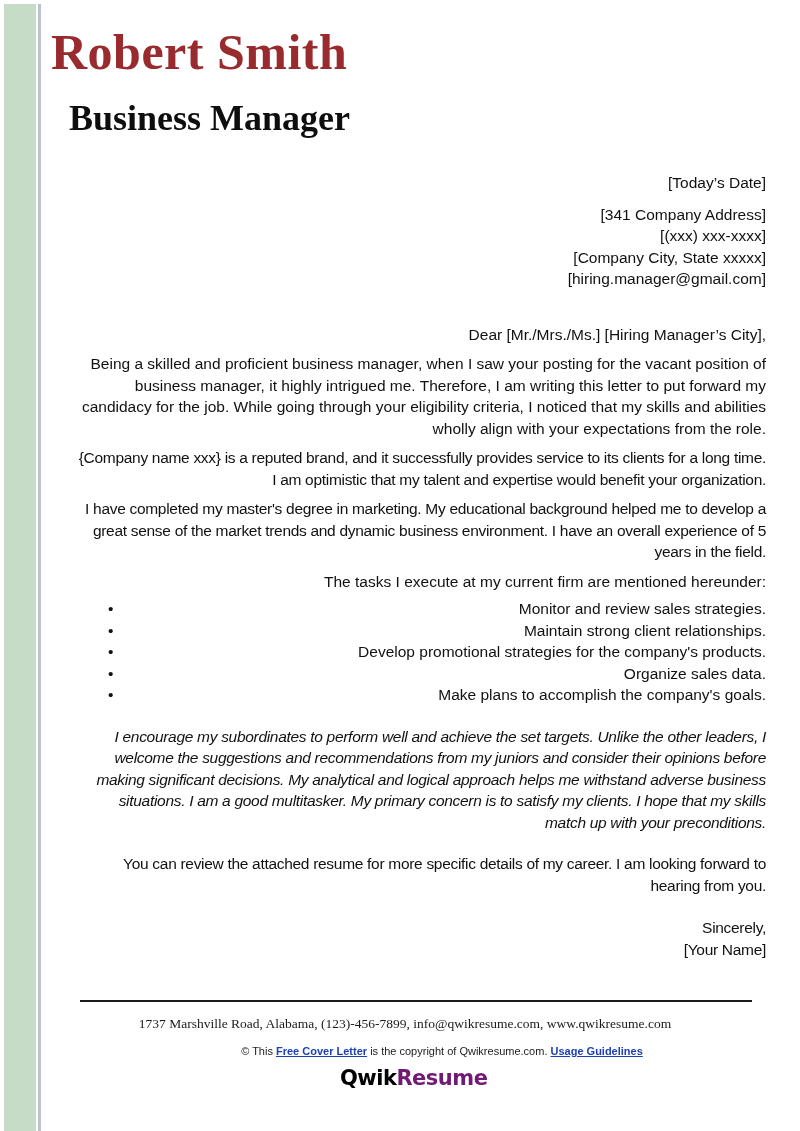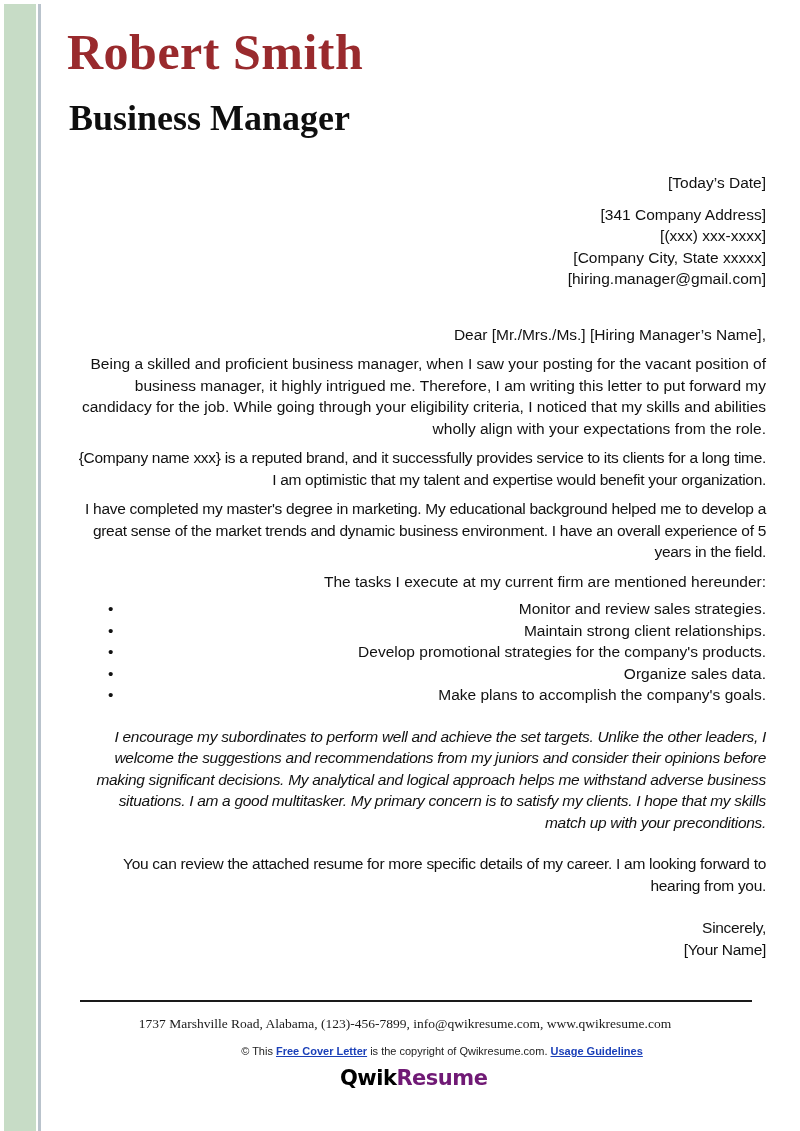--- a/index.html
+++ b/index.html
@@ -26,21 +26,21 @@
     .side-line {
       position: absolute;
       left: 38px;
       top: 4px;
       width: 3px;
       height: 1131px;
       background: #b9c3cc;
     }
     .name {
       position: absolute;
-      left: 67px;
+      left: 51px;
       top: 27px;
       margin: 0;
       font-family: "Liberation Serif", "DejaVu Serif", serif;
       font-weight: bold;
       font-size: 50px;
       line-height: 1;
       color: #992a2d;
       letter-spacing: 0.5px;
     }
     .job-title {
@@ -143,21 +143,21 @@
 <div class="body">
   <p class="date">[Today’s Date]</p>
 
   <p>
     <span class="addr-line">[341 Company Address]</span>
     <span class="addr-line">[(xxx) xxx-xxxx]</span>
     <span class="addr-line">[Company City, State xxxxx]</span>
     <span class="addr-line">[hiring.manager@gmail.com]</span>
   </p>
 
-  <p class="greeting">Dear [Mr./Mrs./Ms.] [Hiring Manager’s Name],</p>
+  <p class="greeting">Dear [Mr./Mrs./Ms.] [Hiring Manager’s City],</p>
 
   <p class="para p1">Being a skilled and proficient business manager, when I saw your posting for the vacant position of business manager, it highly intrigued me. Therefore, I am writing this letter to put forward my candidacy for the job. While going through your eligibility criteria, I noticed that my skills and abilities wholly align with your expectations from the role.</p>
   <p class="para p2">{Company name xxx} is a reputed brand, and it successfully provides service to its clients for a long time. I am optimistic that my talent and expertise would benefit your organization.</p>
   <p class="para p3">I have completed my master's degree in marketing. My educational background helped me to develop a great sense of the market trends and dynamic business environment. I have an overall experience of 5 years in the field.</p>
   <p class="para" style="margin-bottom:0 !important">The tasks I execute at my current firm are mentioned hereunder:</p>
 
   <ul class="tasks">
     <li><span class="bullet">•</span><span>Monitor and review sales strategies.</span></li>
     <li><span class="bullet">•</span><span>Maintain strong client relationships.</span></li>
     <li><span class="bullet">•</span><span>Develop promotional strategies for the company's products.</span></li>

